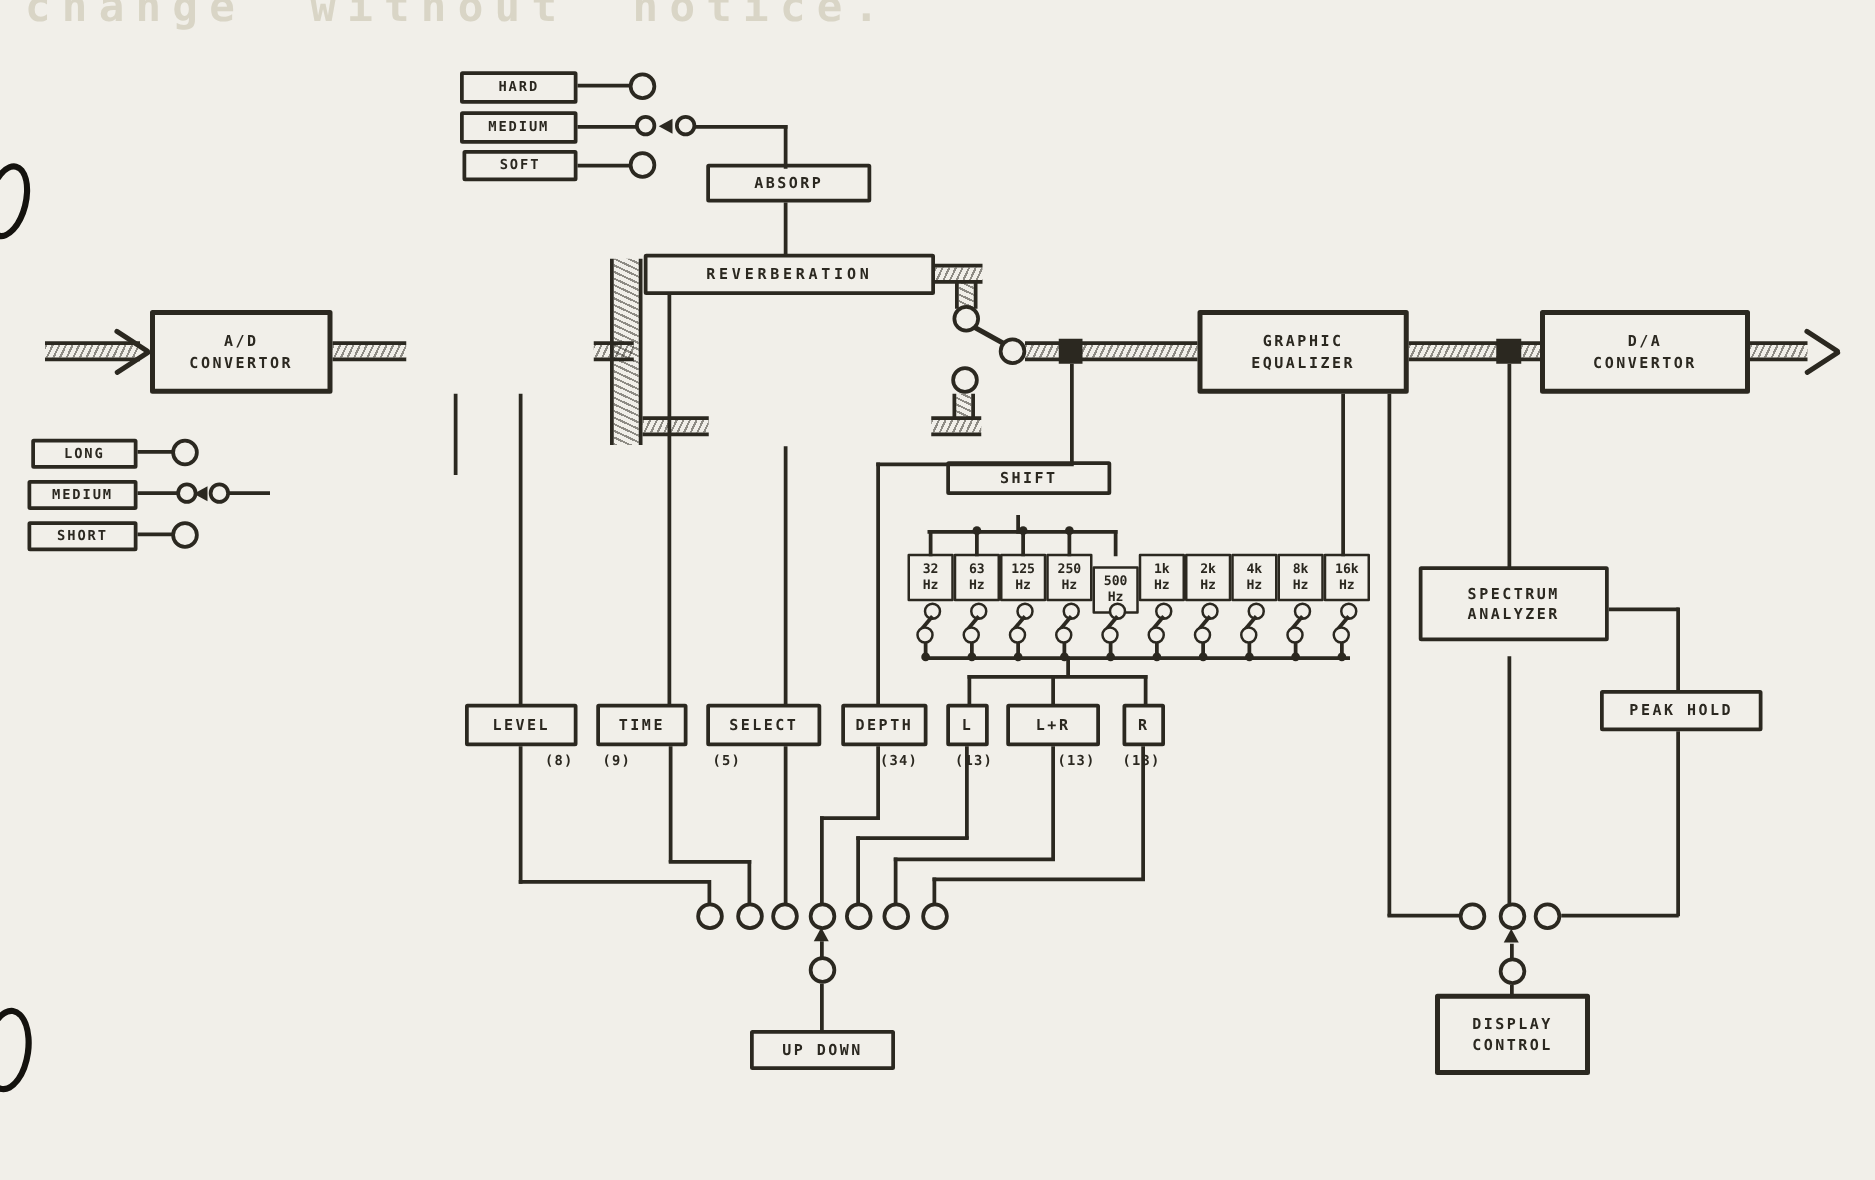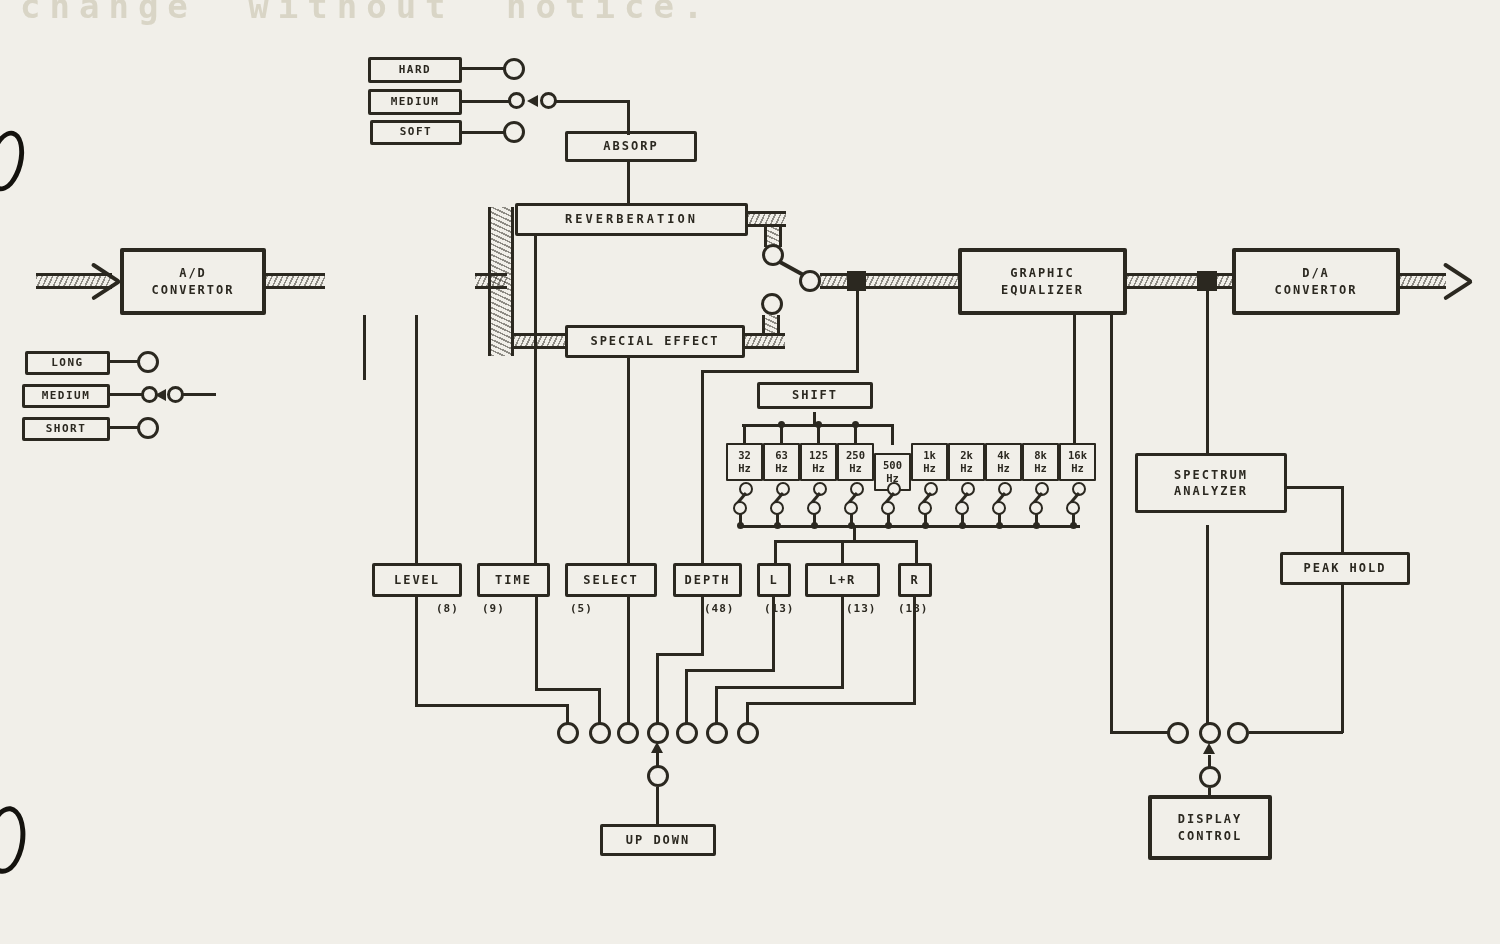--- a/index.html
+++ b/index.html
@@ -169,34 +169,33 @@
   <div class="c" style="left:1167px;top:722px"></div>
   <div class="c" style="left:1199px;top:722px"></div>
   <div class="c" style="left:1227px;top:722px"></div>
   <div class="c" style="left:1199px;top:766px"></div>
 
   <div class="box sm" style="left:368px;top:57px;width:94px;height:26px">HARD</div>
   <div class="box sm" style="left:368px;top:89px;width:94px;height:26px">MEDIUM</div>
   <div class="box sm" style="left:370px;top:120px;width:92px;height:25px">SOFT</div>
   <div class="box" style="left:565px;top:131px;width:132px;height:31px">ABSORP</div>
   <div class="box" style="left:515px;top:203px;width:233px;height:33px;letter-spacing:3px">REVERBERATION</div>
-  <div class="box" style="left:565px;top:325px;width:180px;height:33px">SPECIAL EFFECT</div>
 
   <div class="box thick" style="left:120px;top:248px;width:146px;height:67px">A/D
 CONVERTOR</div>
   <div class="box thick" style="left:958px;top:248px;width:169px;height:67px">GRAPHIC
 EQUALIZER</div>
   <div class="box thick" style="left:1232px;top:248px;width:168px;height:67px">D/A
 CONVERTOR</div>
 
   <div class="box sm" style="left:25px;top:351px;width:85px;height:24px">LONG</div>
   <div class="box sm" style="left:22px;top:384px;width:88px;height:24px">MEDIUM</div>
   <div class="box sm" style="left:22px;top:417px;width:88px;height:24px">SHORT</div>
 
-  <div class="box" style="left:757px;top:382px;width:116px;height:27px">SHIFT</div>
+  <div class="box" style="left:757px;top:369px;width:132px;height:27px">SHIFT</div>
 
   <div class="box freq" style="left:726px;top:443px;width:37px;height:38px">32
 Hz</div>
   <div class="box freq" style="left:763px;top:443px;width:37px;height:38px">63
 Hz</div>
   <div class="box freq" style="left:800px;top:443px;width:37px;height:38px">125
 Hz</div>
   <div class="box freq" style="left:837px;top:443px;width:37px;height:38px">250
 Hz</div>
   <div class="box freq" style="left:874px;top:453px;width:37px;height:38px">500
@@ -268,21 +267,21 @@
   <div class="box" style="left:477px;top:563px;width:73px;height:34px">TIME</div>
   <div class="box" style="left:565px;top:563px;width:92px;height:34px">SELECT</div>
   <div class="box" style="left:673px;top:563px;width:69px;height:34px">DEPTH</div>
   <div class="box" style="left:757px;top:563px;width:34px;height:34px">L</div>
   <div class="box" style="left:805px;top:563px;width:75px;height:34px">L+R</div>
   <div class="box" style="left:898px;top:563px;width:34px;height:34px">R</div>
 
   <div class="count" style="left:436px;top:602px">(8)</div>
   <div class="count" style="left:482px;top:602px">(9)</div>
   <div class="count" style="left:570px;top:602px">(5)</div>
-  <div class="count" style="left:704px;top:602px">(48)</div>
+  <div class="count" style="left:704px;top:602px">(34)</div>
   <div class="count" style="left:764px;top:602px">(13)</div>
   <div class="count" style="left:846px;top:602px">(13)</div>
   <div class="count" style="left:898px;top:602px">(13)</div>
 
   <div class="box" style="left:600px;top:824px;width:116px;height:32px">UP DOWN</div>
 
   <div class="box" style="left:1135px;top:453px;width:152px;height:60px;border-width:3.5px">SPECTRUM
 ANALYZER</div>
   <div class="box" style="left:1280px;top:552px;width:130px;height:33px">PEAK HOLD</div>
   <div class="box thick" style="left:1148px;top:795px;width:124px;height:65px">DISPLAY

